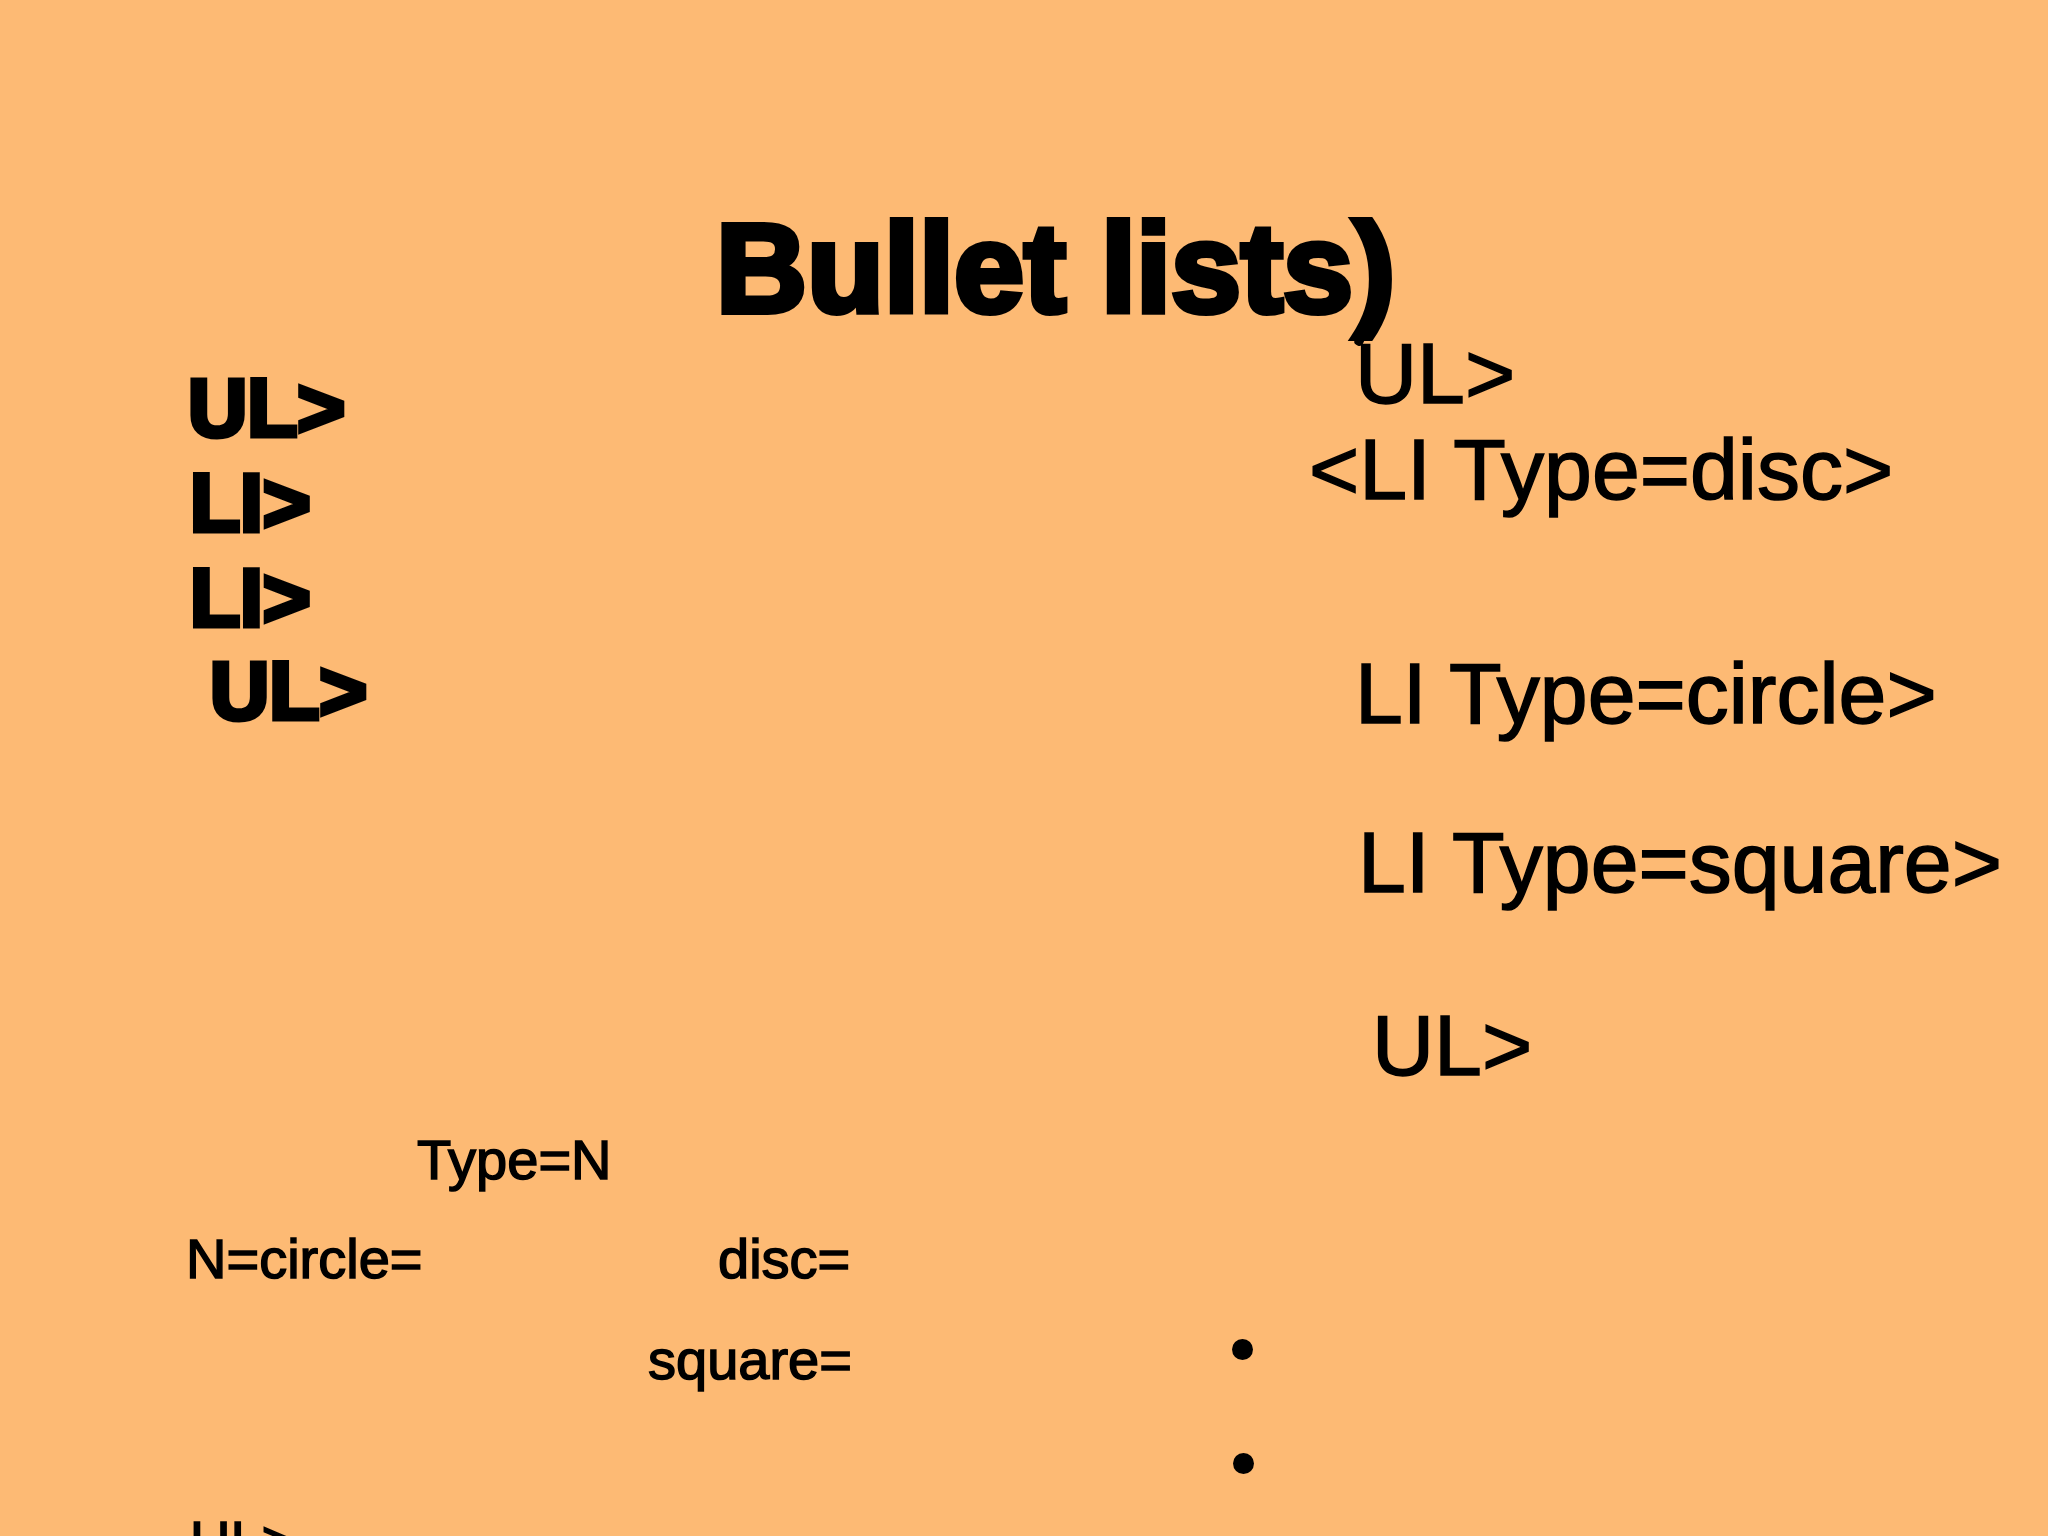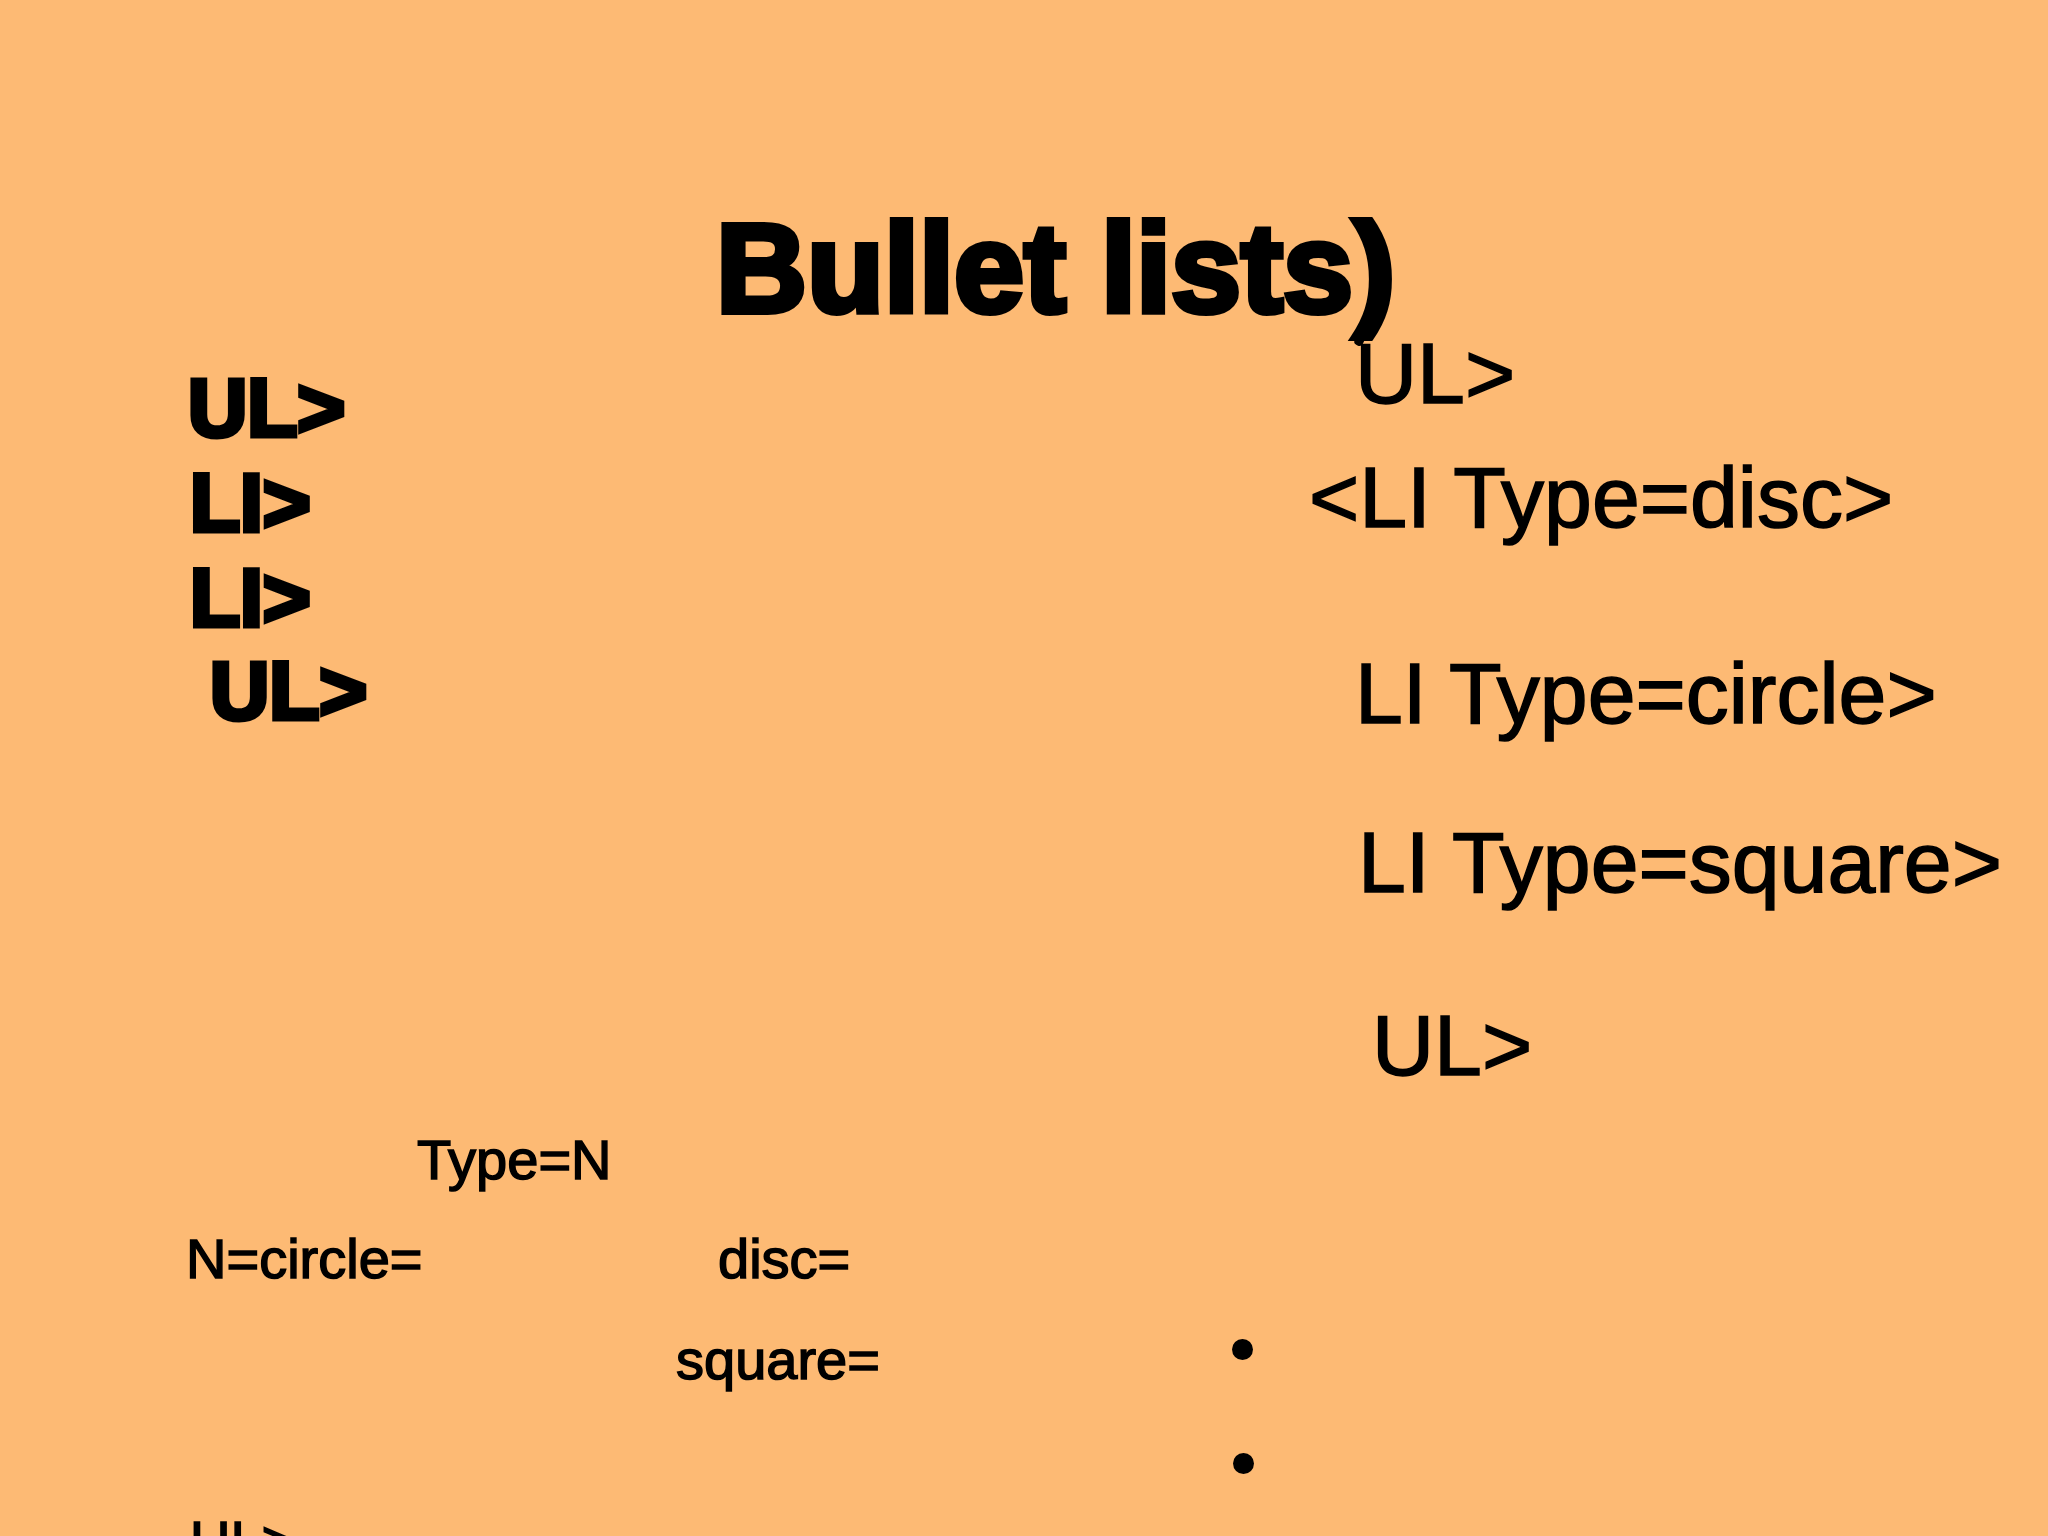--- a/index.html
+++ b/index.html
@@ -69,28 +69,28 @@
   <div class="t title" style="left:716px; top:206px;">Bullet lists)</div>
 
   <div class="t heavy82" style="left:188px; top:367px;">UL&gt;</div>
   <div class="t heavy82" style="left:190px; top:462px;">LI&gt;</div>
   <div class="t heavy82" style="left:190px; top:557px;">LI&gt;</div>
   <div class="t heavy82" style="left:210px; top:650px;">UL&gt;</div>
 
   <div class="stray"></div>
 
   <div class="t reg86" style="left:1355px; top:330px;">UL&gt;</div>
-  <div class="t reg86" style="left:1309px; top:426px;margin-top:28px;">&lt;LI Type=disc&gt;</div>
+  <div class="t reg86" style="left:1309px; top:426px;">&lt;LI Type=disc&gt;</div>
   <div class="t reg86" style="left:1355px; top:618px;margin-top:32px;">LI Type=circle&gt;</div>
   <div class="t reg86" style="left:1358px; top:810px;margin-top:9px;">LI Type=square&gt;</div>
   <div class="t reg86" style="left:1372px; top:1002px;">UL&gt;</div>
 
   <div class="t reg80" style="left:417px; top:1132px;">Type=N</div>
   <div class="t reg80" style="left:138px; top:1231px;margin-left:48px;">N=circle=</div>
   <div class="t reg80" style="left:718px; top:1231px;">disc=</div>
-  <div class="t reg80" style="left:648px; top:1332px;margin-left:28px;">square=</div>
+  <div class="t reg80" style="left:648px; top:1332px;">square=</div>
 
   <div class="disc-bullet" style="left:1232px; top:1339px;"></div>
   <div class="disc-bullet" style="left:1233px; top:1453px;"></div>
 
   <div class="t reg80" style="left:190px; top:1513px;">UL&gt;</div>
 
 </div>
 
 </body></html>

